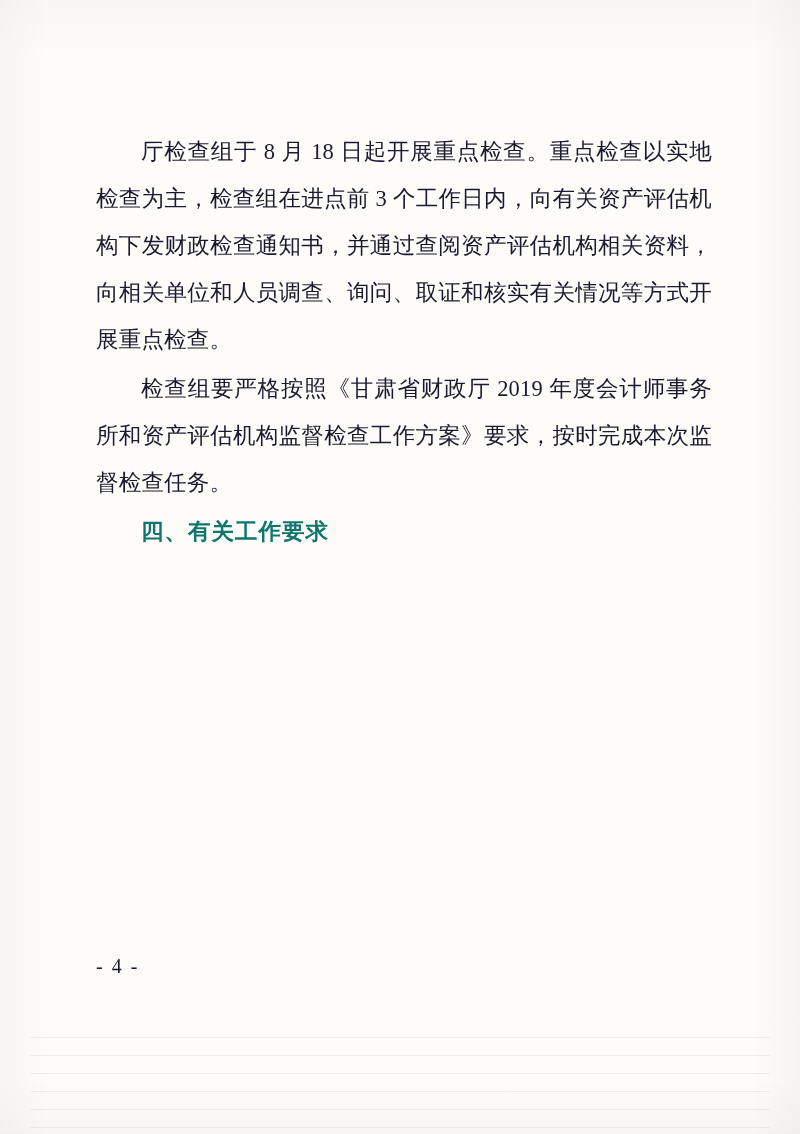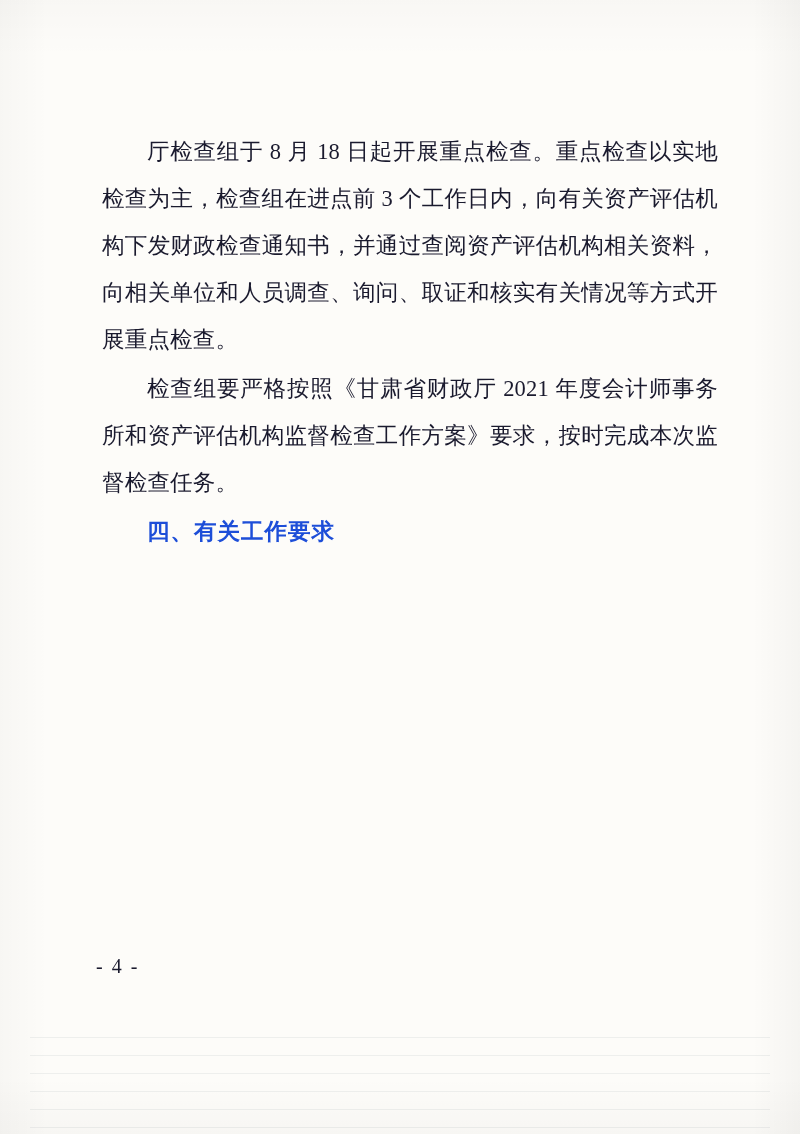--- a/index.html
+++ b/index.html
@@ -43,39 +43,38 @@
     left: 30px;
     right: 30px;
     height: 1px;
     background: rgba(120,130,140,0.22);
   }
   .content {
     position: absolute;
     left: 96px;
     top: 128px;
     width: 616px;
-    margin-left: 6px;
   }
   p {
     margin: 0 0 2px 0;
     font-size: 22.5px;
     line-height: 47px;
     letter-spacing: 0.2px;
     color: #1a1a2e;
     text-align: justify;
     text-justify: inter-ideograph;
     font-family: "Liberation Serif", "DejaVu Serif", serif;
   }
   p.indent {
     text-indent: 2em;
   }
   .heading {
     font-weight: bold;
     text-indent: 2em;
-    color: #1d4ed8;
+    color: #0f766e;
     letter-spacing: 1px;
   }
   .b {
     font-weight: bold;
   }
   .page-number {
     position: absolute;
     left: 96px;
     top: 955px;
     font-size: 20px;
@@ -87,21 +86,21 @@
 </head>
 <body>
 
 <div class="page">
   <div class="paper-texture"></div>
 
   <div class="content">
 
     <p class="indent">厅检查组于 8 月 18 日起开展重点检查。重点检查以实地检查为主，检查组在进点前 3 个工作日内，向有关资产评估机构下发财政检查通知书，并通过查阅资产评估机构相关资料，向相关单位和人员调查、询问、取证和核实有关情况等方式开展重点检查。</p>
 
-    <p class="indent">检查组要严格按照《甘肃省财政厅 2021 年度会计师事务所和资产评估机构监督检查工作方案》要求，按时完成本次监督检查任务。</p>
+    <p class="indent">检查组要严格按照《甘肃省财政厅 2019 年度会计师事务所和资产评估机构监督检查工作方案》要求，按时完成本次监督检查任务。</p>
 
     <p class="heading">四、有关工作要求</p>
 
 
 
   </div>
 
   <div class="page-number">- 4 -</div>
 
   <div class="bottom-rules">

